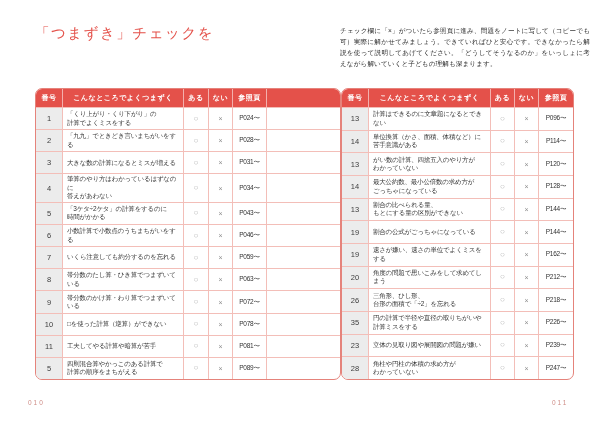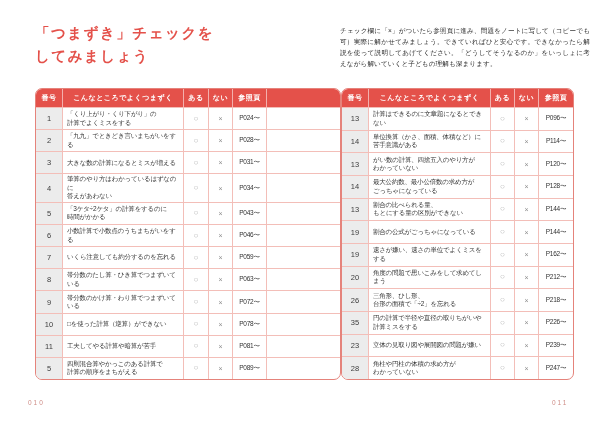--- a/index.html
+++ b/index.html
@@ -3,21 +3,21 @@
 <meta charset="utf-8">
 <style>
   html,body{margin:0;padding:0;}
   body{
     width:600px;height:426px;position:relative;overflow:hidden;
     background:#ffffff;
     font-family:"Liberation Sans","DejaVu Sans",sans-serif;
   }
   .title{
     position:absolute;left:35px;top:22px;margin:0;
-    font-size:14.5px;font-weight:bold;color:#e4514a;
+    font-size:14.5px;font-weight:normal;color:#e4514a;
     line-height:23px;letter-spacing:1.5px;
   }
   .intro{
     position:absolute;left:340px;top:25px;width:250px;margin:0;
     font-size:6.6px;line-height:11px;color:#2b2b2b;
     text-align:justify;letter-spacing:0.1px;
   }
   .tables{position:absolute;left:35px;top:88px;display:flex;}
   .table{
     display:grid;height:292px;box-sizing:border-box;background:#fff;
@@ -49,21 +49,21 @@
   .folio{
     position:absolute;top:399px;font-size:6.5px;color:#cf8d87;letter-spacing:2px;
   }
   .folio.l{left:28px;} .folio.r{left:552px;}
 </style>
 </head>
 <body>
 
 <div>
 
-  <h1 class="title"><span>「つまずき」チェックを</span><br><span>してみましょう</span></h1>
+  <h1 class="title"><span>「つまずき」チェックを</span><br></h1>
 
   <p class="intro">チェック欄に「×」がついたら参照頁に進み、問題をノートに写して（コピーでも可）実際に解かせてみましょう。できていればひと安心です。できなかったら解説を使って説明してあげてください。「どうしてそうなるのか」をいっしょに考えながら解いていくと子どもの理解も深まります。</p>
 
   <div class="tables">
 
     <div class="table left" id="table-left">
       <div class="hd">番号</div>
       <div class="hd">こんなところでよくつまずく</div>
       <div class="hd">ある</div>
       <div class="hd">ない</div>

